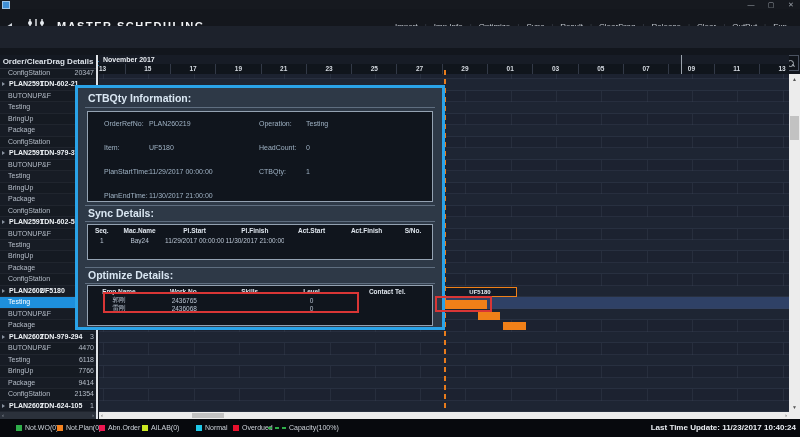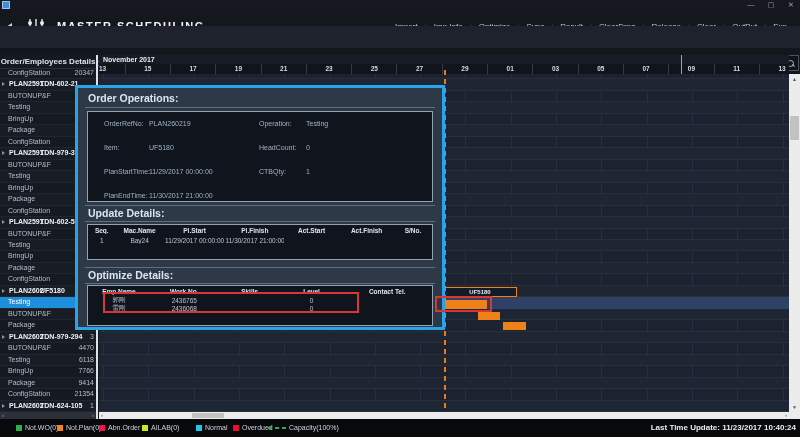--- a/index.html
+++ b/index.html
@@ -286,21 +286,21 @@
         <span class="nm">ConfigStation</span>
         <span class="qty">21354</span>
       </div>
       <div class="prow order" style="top: 345.534px; height: 11.4667px; background: rgb(23, 28, 37);">
         <span class="tri"></span>
         <span class="nm">PLAN2602</span>
         <span class="it">TDN-624-105</span>
         <span class="qty">1</span>
       </div>
     </div>
-  <div class="abs panel-hdr">Order/Employees Details</div>
+  <div class="abs panel-hdr">Order/ClearDrag Details</div>
   <div class="abs vdiv"></div>
 
   <div class="abs monthrow">
     <div class="monthlbl">November 2017</div>
   </div>
   <div class="abs daterow" id="daterow">
       <div class="dcell" style="left: -18.65px; width: 45.3px;">13</div>
       <div class="dcell" style="left: 26.65px; width: 45.3px;">15</div>
       <div class="dcell" style="left: 71.95px; width: 45.3px;">17</div>
       <div class="dcell" style="left: 117.25px; width: 45.3px;">19</div>
@@ -383,41 +383,41 @@
     <div class="hs-arrow" style="right:2px;">›</div>
   </div>
   <div class="abs hs-chart">
     <div class="hs-arrow" style="left:2px;color:#555;">‹</div>
     <div class="hthumb" style="left:93px;width:32px;"></div>
     <div class="hs-arrow" style="right:2px;color:#555;">›</div>
   </div>
   <div class="abs corner"></div>
 
   <div class="abs popup">
-    <div class="p-head" style="top:4px;">Order Operations:</div>
+    <div class="p-head" style="top:4px;">CTBQty Information:</div>
     <div class="p-line" style="top:19px;"></div>
     <div class="p-box" style="top:23px;height:91px;" id="infobox">
         <div class="fld" style="left: 16px; top: 8px;">OrderRefNo:</div>
         <div class="fld" style="left: 61px; top: 8px;">PLAN260219</div>
         <div class="fld" style="left: 16px; top: 32px;">Item:</div>
         <div class="fld" style="left: 61px; top: 32px;">UF5180</div>
         <div class="fld" style="left: 16px; top: 56px;">PlanStartTime:</div>
         <div class="fld" style="left: 61px; top: 56px;">11/29/2017 00:00:00</div>
         <div class="fld" style="left: 16px; top: 80px;">PlanEndTime:</div>
         <div class="fld" style="left: 61px; top: 80px;">11/30/2017 21:00:00</div>
         <div class="fld" style="left: 171px; top: 8px;">Operation:</div>
         <div class="fld" style="left: 218px; top: 8px;">Testing</div>
         <div class="fld" style="left: 171px; top: 32px;">HeadCount:</div>
         <div class="fld" style="left: 218px; top: 32px;">0</div>
         <div class="fld" style="left: 171px; top: 56px;">CTBQty:</div>
         <div class="fld" style="left: 218px; top: 56px;">1</div>
       </div>
 
     <div class="p-line" style="top:117px;"></div>
-    <div class="p-head" style="top:119px;">Update Details:</div>
+    <div class="p-head" style="top:119px;">Sync Details:</div>
     <div class="p-line" style="top:133px;"></div>
     <div class="p-box" style="top:136px;height:36px;" id="tasksbox">
         <div class="trow thead" style="top: 0px; height: 11px; align-items: center;">
           <div class="tcell" style="width: 8%;">Seq.</div>
           <div class="tcell" style="width: 14%;">Mac.Name</div>
           <div class="tcell" style="width: 18%;">Pl.Start</div>
           <div class="tcell" style="width: 17%;">Pl.Finish</div>
           <div class="tcell" style="width: 16%;">Act.Start</div>
           <div class="tcell" style="width: 16%;">Act.Finish</div>
           <div class="tcell" style="width: 11%;">S/No.</div>

